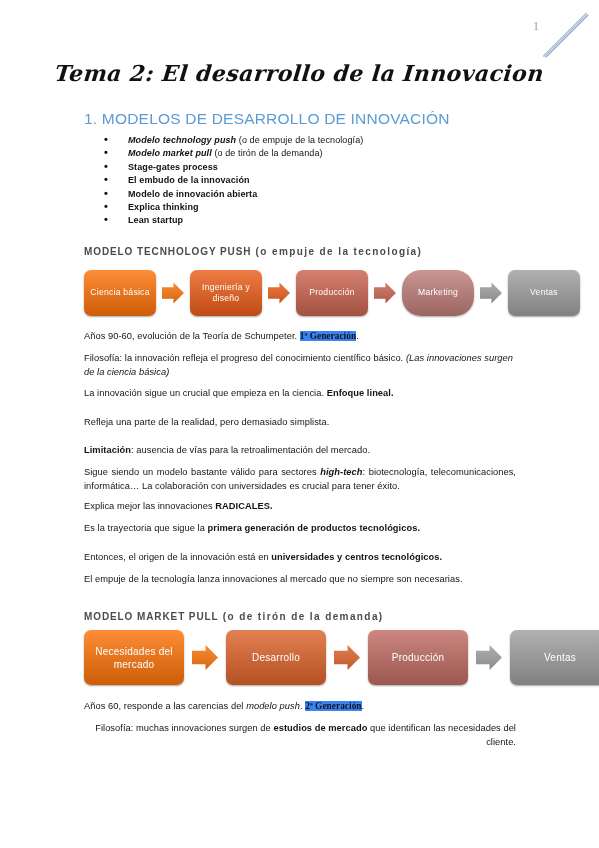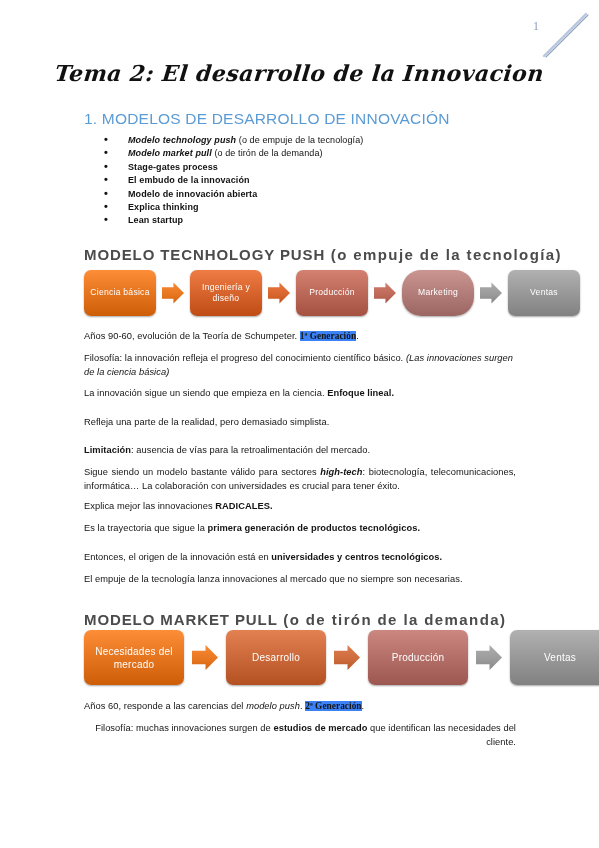--- a/index.html
+++ b/index.html
@@ -99,21 +99,21 @@
     font-weight: normal;
   }
   .bullets li .it {
     font-style: italic;
   }
 
   
   .model-heading {
     position: absolute;
     left: 84px;
-    font-size: 15px;
+    font-size: 10px;
     font-weight: bold;
     color: #4b4b4b;
     letter-spacing: 0.9px;
     white-space: nowrap;
   }
   .model-heading .sub {
     font-weight: bold;
     letter-spacing: 1.4px;
   }
   #mh-push { top: 246px; }
@@ -227,21 +227,21 @@
     <div class="arrow" style="background: linear-gradient(rgb(209, 125, 110) 0%, rgb(191, 107, 92) 55%, rgb(169, 85, 70) 100%);"></div>
     <div class="proc-box" style="background: linear-gradient(rgb(203, 149, 146) 0%, rgb(181, 127, 124) 45%, rgb(155, 101, 98) 100%); border-radius: 19px;">Marketing</div>
     <div class="arrow" style="background: linear-gradient(rgb(173, 173, 173) 0%, rgb(155, 155, 155) 55%, rgb(133, 133, 133) 100%);"></div>
     <div class="proc-box" style="background: linear-gradient(rgb(177, 177, 177) 0%, rgb(155, 155, 155) 45%, rgb(129, 129, 129) 100%);">Ventas</div>
   </div>
 
   <div class="para" id="p1"><span>Años 90-60, evolución de la Teoría de Schumpeter. </span><span class="hl">1ª Generación</span><span>.</span></div>
 
   <div class="para" id="p2"><span>Filosofía: la innovación refleja el progreso del conocimiento científico básico. </span><i>(Las innovaciones surgen de la ciencia básica)</i></div>
 
-  <div class="para" id="p3"><span>La innovación sigue un siendo que empieza en la ciencia. </span><b>Enfoque lineal.</b></div>
+  <div class="para" id="p3"><span>La innovación sigue un crucial que empieza en la ciencia. </span><b>Enfoque lineal.</b></div>
 
   <div class="para" id="p4">Refleja una parte de la realidad, pero demasiado simplista.</div>
 
   <div class="para" id="p5"><b>Limitación</b><span>: ausencia de vías para la retroalimentación del mercado.</span></div>
 
   <div class="para just" id="p6"><span>Sigue siendo un modelo bastante válido para sectores </span><i><b>high-tech</b></i><span>: biotecnología, telecomunicaciones, informática… La colaboración con universidades es crucial para tener éxito.</span></div>
 
   <div class="para" id="p7"><span>Explica mejor las innovaciones </span><b>RADICALES.</b></div>
 
   <div class="para" id="p8"><span>Es la trayectoria que sigue la </span><b>primera generación de productos tecnológicos.</b></div>

